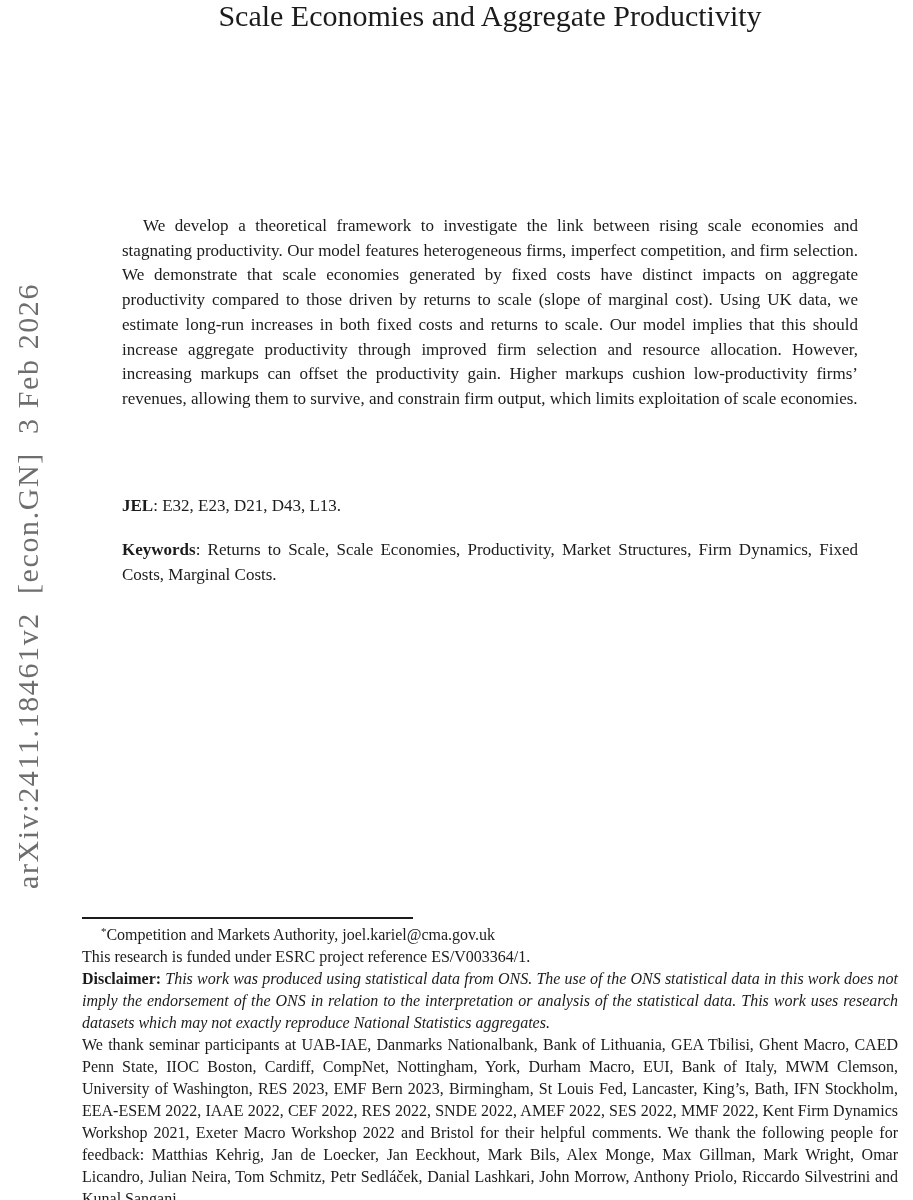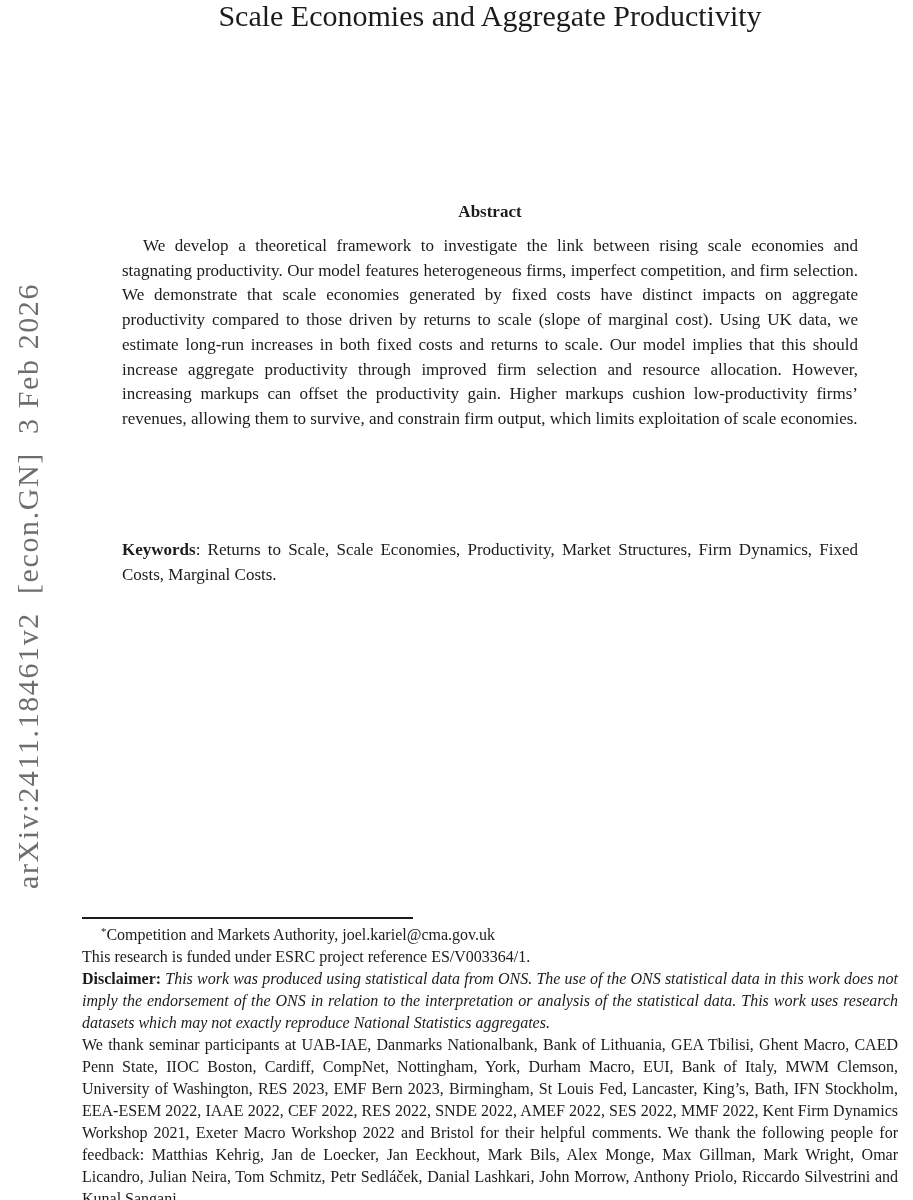--- a/index.html
+++ b/index.html
@@ -92,24 +92,24 @@
 
   <div class="watermark">arXiv:2411.18461v2  [econ.GN]  3 Feb 2026</div>
 
   <div class="content">
 
     <h1 class="title">Scale Economies and Aggregate Productivity</h1>
 
 
 
     <div class="abstract">
-      <p class="abstract-heading">Abstract</p>
       <p class="abstract-body">We develop a theoretical framework to investigate the link between rising scale economies and stagnating productivity. Our model features heterogeneous firms, imperfect competition, and firm selection. We demonstrate that scale economies generated by fixed costs have distinct impacts on aggregate productivity compared to those driven by returns to scale (slope of marginal cost). Using UK data, we estimate long-run increases in both fixed costs and returns to scale. Our model implies that this should increase aggregate productivity through improved firm selection and resource allocation. However, increasing markups can offset the productivity gain. Higher markups cushion low-productivity firms’ revenues, allowing them to survive, and constrain firm output, which limits exploitation of scale economies.</p>
     </div>
 
+    <div class="jel"><span class="lead">JEL</span><span>: E32, E23, D21, D43, L13.</span></div>
 
     <div class="keywords"><span class="lead">Keywords</span><span>: Returns to Scale, Scale Economies, Productivity, Market Structures, Firm Dynamics, Fixed Costs, Marginal Costs.</span></div>
 
     <div class="footnotes">
       <hr class="fn-rule">
 
       <p class="fn-indent"><sup class="mark">*</sup><span>Competition and Markets Authority, joel.kariel@cma.gov.uk</span></p>
 
 
       <p>This research is funded under ESRC project reference ES/V003364/1.</p>

